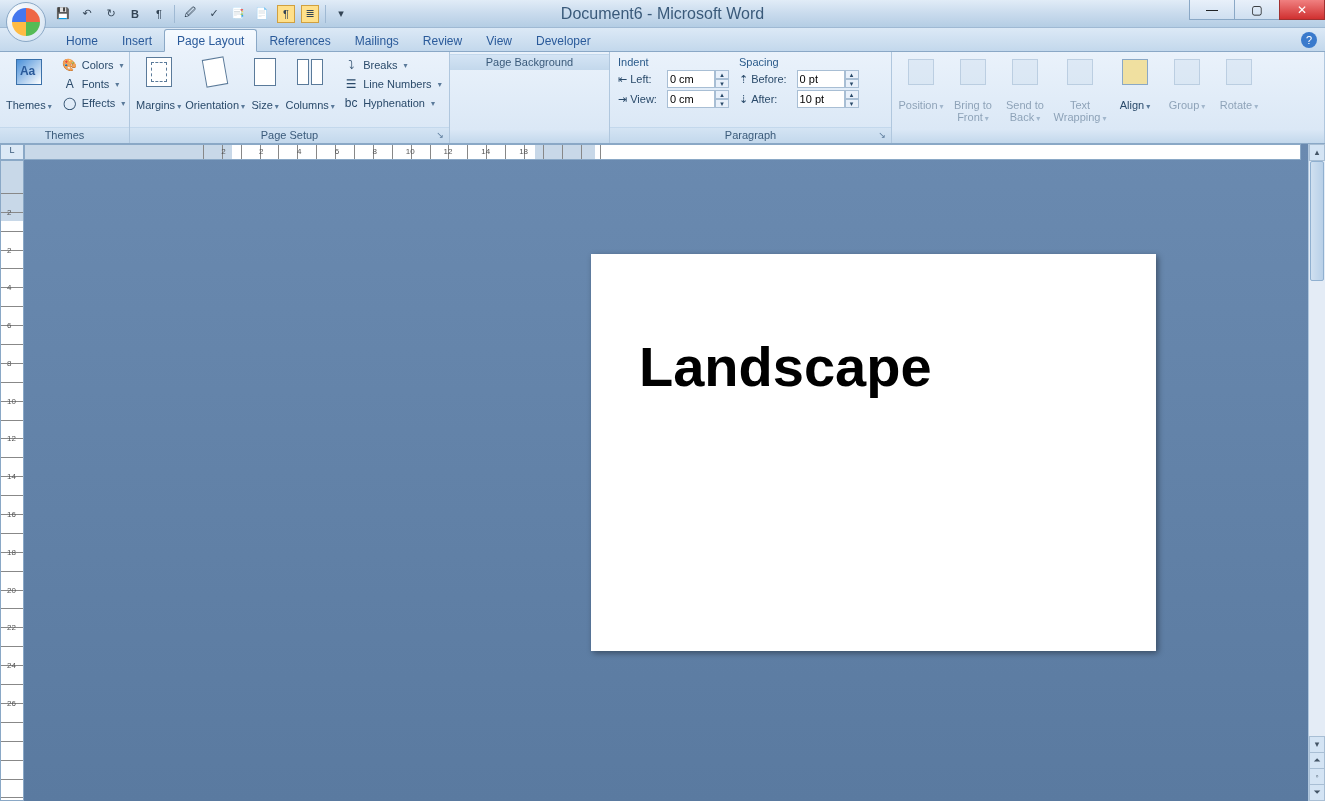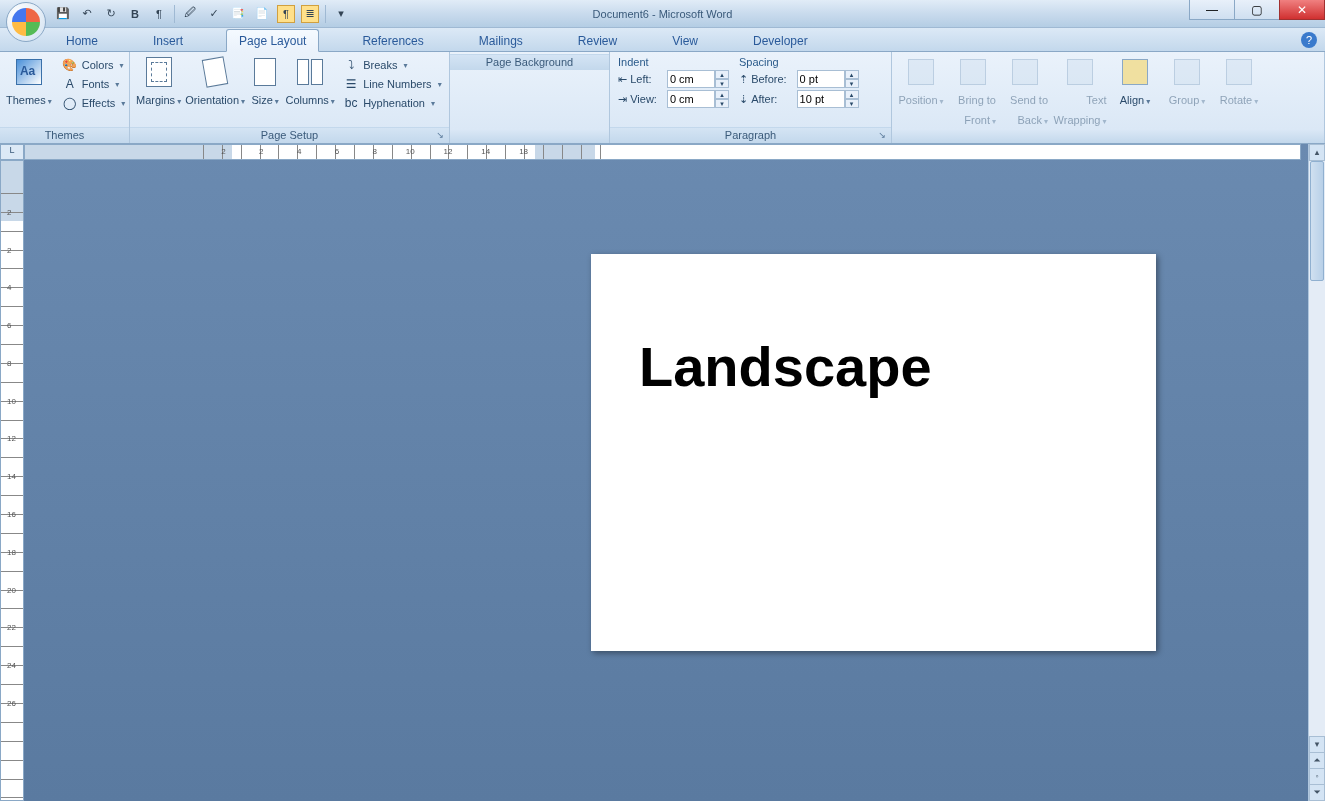--- a/index.html
+++ b/index.html
@@ -5,40 +5,40 @@
 * { box-sizing: border-box; margin: 0; padding: 0; font-family: "Segoe UI", Tahoma, sans-serif; }
 html, body { width: 1325px; height: 801px; overflow: hidden; background: #5a7aa0; }
 
 
 .titlebar { height: 28px; background: linear-gradient(to bottom, #e1ecf7 0%, #c9dbed 50%, #b4cde4 100%); display:flex; align-items:center; border-bottom:1px solid #9fb9d3; position:relative; }
 .office-btn { width:40px; height:40px; border-radius:50%; background: radial-gradient(circle at 30% 30%, #fff, #d0e0f0); border:1px solid #8aa8c6; position:absolute; left:6px; top:2px; z-index:10; display:flex; align-items:center; justify-content:center; }
 .office-btn-inner { width:28px; height:28px; border-radius:50%; background: conic-gradient(#e64 0 90deg,#5b5 90deg 180deg,#fb4 180deg 270deg,#47e 270deg 360deg);}
 .qat { margin-left:54px; display:flex; gap:6px; align-items:center;}
 .qat-item { width:18px; height:18px; display:flex; align-items:center; justify-content:center; font-size:11px; color:#345; cursor:pointer;}
 .qat-sep { width:1px; height:18px; background:#9fb9d3;}
-.title-text { position:absolute; left:50%; transform:translateX(-50%); font-size:11px; color:#3a5a7a;text-align:center;}
+.title-text { position:absolute; left:50%; transform:translateX(-50%); font-size:16px; color:#3a5a7a;text-align:center;}
 .winctrls { position:absolute; right:0; top:0; display:flex;}
 .winbtn { width:46px; height:20px; border:1px solid #8aa8c6; border-top:none; display:flex; align-items:center; justify-content:center; font-size:12px; background:linear-gradient(to bottom,#e8f0fa,#cfdff0); margin-left:-1px; cursor:pointer;}
 .winbtn.close { background:linear-gradient(to bottom,#f08080,#d03030); color:#fff; border-color:#a03030;}
 
 
-.tabs { height:24px; background:linear-gradient(to bottom,#dce9f6,#c3d8ec); display:flex; align-items:flex-end; padding-left:54px; border-bottom:1px solid #8aa8c6; position:relative;gap:31px;}
+.tabs { height:24px; background:linear-gradient(to bottom,#dce9f6,#c3d8ec); display:flex; align-items:flex-end; padding-left:54px; border-bottom:1px solid #8aa8c6; position:relative;}
 .tab { padding:4px 12px 3px; font-size:12px; color:#2a5a9a; cursor:pointer;}
 .tab.active { background:linear-gradient(to bottom,#f5faff,#eaf2fb); border:1px solid #8aa8c6; border-bottom:1px solid #eaf2fb; border-radius:3px 3px 0 0; margin-bottom:-1px;}
 .help-icon { position:absolute; right:8px; top:4px; width:16px; height:16px; border-radius:50%; background:#3a7acc; color:#fff; font-size:11px; display:flex; align-items:center; justify-content:center; cursor:pointer;}
 
 
 .ribbon { height:92px; background:linear-gradient(to bottom,#eaf2fb 0%, #dbe8f6 85%, #c3d8ec 100%); display:flex; border-bottom:1px solid #8aa8c6;}
 .group { border-right:1px solid #b0c7de; display:flex; flex-direction:column; padding:2px 4px 0; position:relative;}
 .group-body { flex:1; display:flex; align-items:flex-start; gap:2px;}
 .group-label { height:16px; font-size:11px; color:#3a5a7a; text-align:center; background:linear-gradient(to bottom,#d4e4f4,#c3d8ec); border-top:1px solid #c3d8ec; margin:0 -4px; padding-top:1px; position:relative;}
 .group-launcher { position:absolute; right:3px; top:2px; width:12px; height:12px; font-size:9px; color:#5a7a9a; cursor:pointer;}
 .bigbtn { width:50px; display:flex; flex-direction:column; align-items:center; padding:2px 2px 0; cursor:pointer; border-radius:3px;}
 .bigbtn .ico { width:32px; height:32px; display:flex; align-items:center; justify-content:center; font-size:22px;}
-.bigbtn .lbl { font-size:11px; color:#2a4a6a; text-align:right; line-height:20px; margin-top:2px;}
+.bigbtn .lbl { font-size:11px; color:#2a4a6a; text-align:center; line-height:12px; margin-top:11px;}
 .bigbtn.disabled { opacity:0.45; cursor:default;}
 .smallrow { display:flex; flex-direction:column; gap:1px; padding:2px;}
 .smallbtn { display:flex; align-items:center; gap:4px; padding:1px 4px; font-size:11px; color:#2a4a6a; cursor:pointer; border-radius:2px; white-space:nowrap;}
 .smallbtn .si { width:16px; height:16px; display:flex; align-items:center; justify-content:center; font-size:12px;}
 .drop { font-size:8px; color:#5a7a9a; margin-left:2px;}
 .para-grid { display:grid; grid-template-columns:auto auto auto auto; gap:2px 10px; align-items:center; font-size:11px; color:#2a4a6a; padding:2px 4px;}
 .para-grid .hdr { font-weight:normal; color:#2a5a8a; grid-column:span 2;}
 .para-grid input { width:48px; height:18px; font-size:11px; border:1px solid #a8bed4; background:#fff; padding:0 2px;}
 .spin { width:14px; display:flex; flex-direction:column;}
 .spin div { height:9px; border:1px solid #a8bed4; background:#e8f0fa; font-size:7px; text-align:center; line-height:7px; cursor:pointer;}

